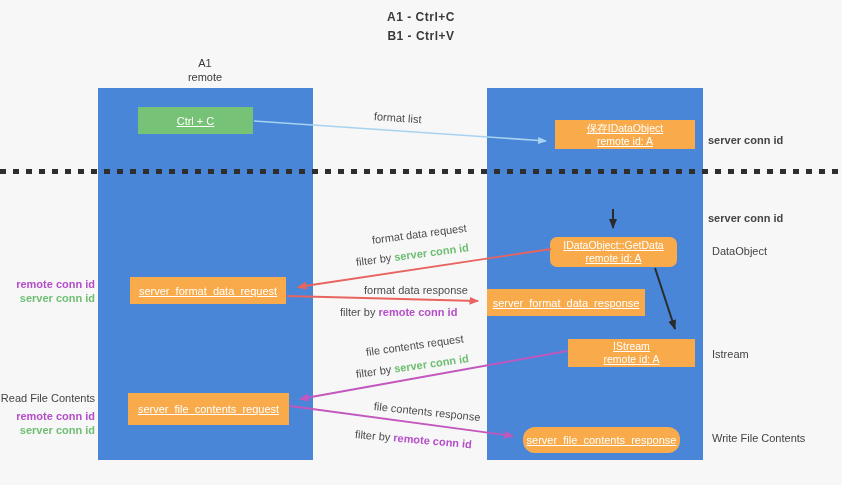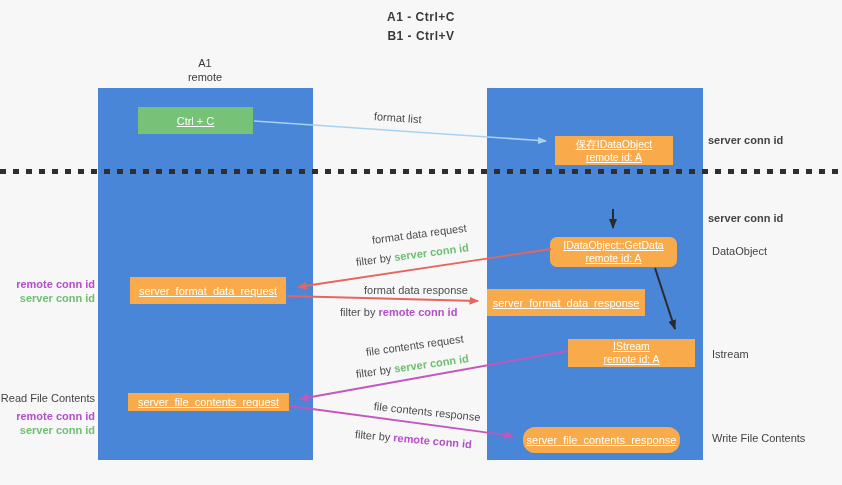--- a/index.html
+++ b/index.html
@@ -22,27 +22,27 @@
            background:repeating-linear-gradient(90deg,#2e2e2e 0 6px,transparent 6px 13px);}
 
   .node{position:absolute;z-index:3;color:#fff;display:flex;flex-direction:column;
         align-items:center;justify-content:center;text-align:center;text-decoration:underline;}
   .node.green{background:var(--box-green,#76c277);}
   .node.orange{background:var(--box-orange,#f9ab4b);}
   .node .l1,.node .l2{font-size:10.5px;line-height:13px;}
   .node.single{font-size:11px;}
 
   #box-ctrl-c{left:138px;top:107px;width:115px;height:27px;}
-  #box-save-dobj{left:555px;top:136px;width:118px;height:29px;justify-content:center;}
+  #box-save-dobj{left:555px;top:120px;width:140px;height:29px;justify-content:center;}
   #box-ctrl-v{left:555px;top:180px;width:117px;height:27px;}
   #box-getdata{left:550px;top:237px;width:127px;height:30px;border-radius:7px;}
   #box-fmt-req{left:130px;top:277px;width:156px;height:27px;}
   #box-fmt-resp{left:487px;top:289px;width:158px;height:27px;}
   #box-istream{left:568px;top:339px;width:127px;height:28px;}
-  #box-file-req{left:128px;top:393px;width:161px;height:18px;}
+  #box-file-req{left:128px;top:393px;width:161px;height:32px;}
   #box-file-resp{left:523px;top:427px;width:157px;height:26px;border-radius:12px;}
 
   svg.wires{position:absolute;left:0;top:0;z-index:4;pointer-events:none;}
   .s-blue{stroke:var(--arrow-lightblue,#a7d3f0);stroke-width:1.6;}
   .s-black{stroke:var(--arrow-black,#2b2b2b);stroke-width:2;}
   .s-red{stroke:var(--arrow-red,#e8645e);stroke-width:1.8;}
   .s-magenta{stroke:var(--arrow-magenta,#c357be);stroke-width:1.8;}
   .f-blue{fill:var(--arrow-lightblue,#a7d3f0);}
   .f-black{fill:var(--arrow-black,#2b2b2b);}
   .f-red{fill:var(--arrow-red,#e8645e);}

